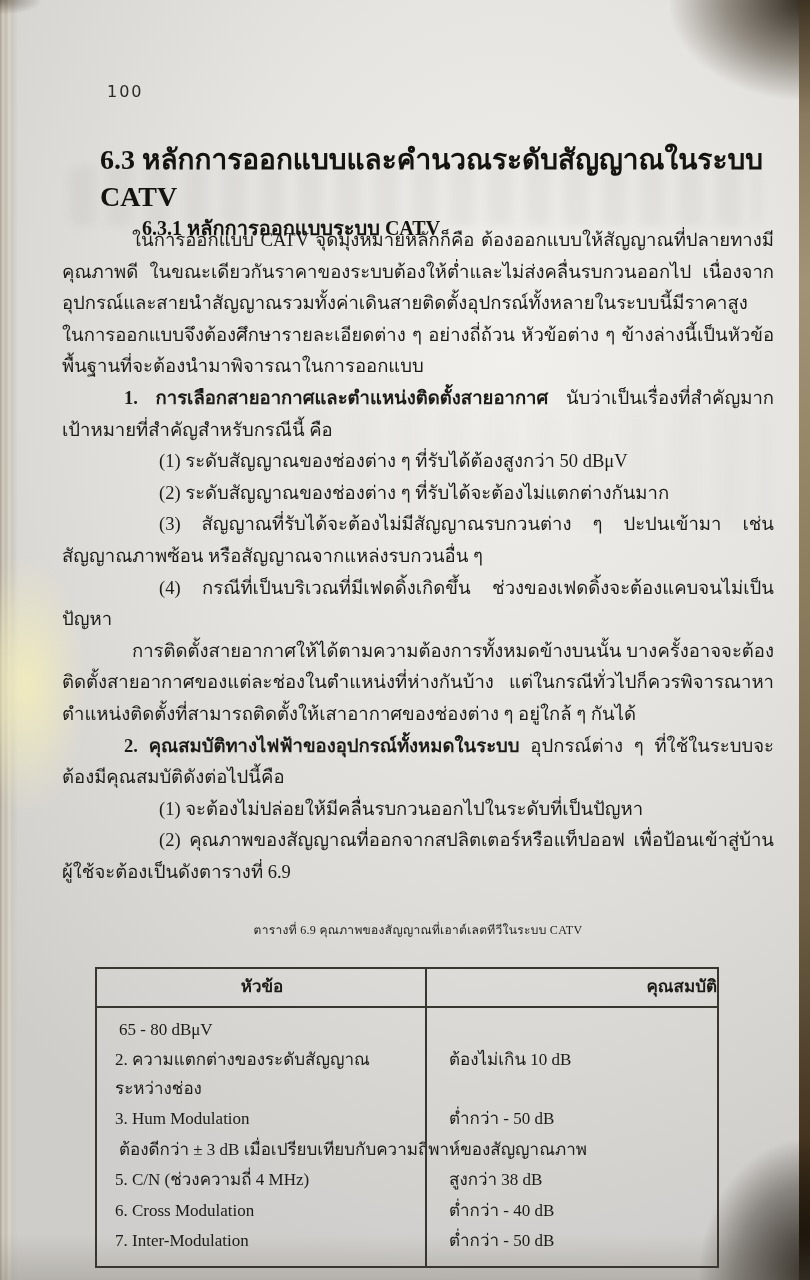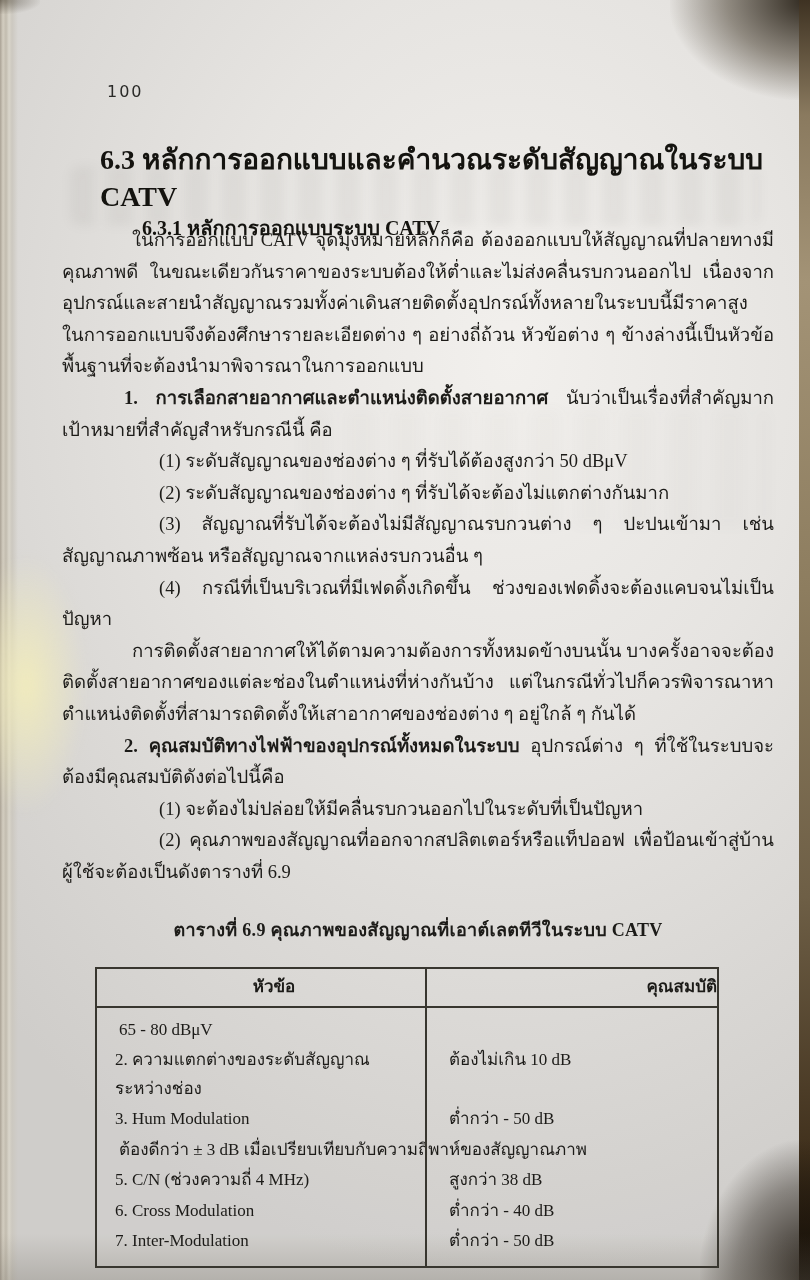--- a/index.html
+++ b/index.html
@@ -77,37 +77,37 @@
   }
   .body-block p { margin:0; }
   p.indent { text-indent:70px; }
   p.item   { text-indent:62px; }
   p.sub    { text-indent:97px; }
   .lead { font-weight:bold; }
   
   .table-caption {
     display:block; margin-top:27px;
     text-align:center; text-indent:0;
-    font-size:18px; font-weight:bold; letter-spacing:.3px;
+    font-size:12px; font-weight:normal; letter-spacing:.3px;
   }
   .sig-table {
     position:relative;
     margin:20px 0 0 33px; width:620px;
     border:2px solid #38362f;
     font-size:17px; line-height:28.5px; text-align:left;
     background:rgba(255,255,255,0.04);
   }
   .sig-divider {
     position:absolute; left:328px; top:0; bottom:0; width:2px;
     background:#38362f;
   }
   .thead {
     display:flex; border-bottom:2px solid #38362f; font-weight:bold;
   }
-  .th-left  { width:330px; text-align:center; padding:4px 12px; }
+  .th-left  { width:330px; text-align:center; padding:4px 0; }
   .th-right { flex:1;      text-align:right; padding:4px 0; }
   .tbody { padding:7px 0 9px; }
   .tr { display:flex; }
   .td-left  { width:330px; box-sizing:border-box; padding:1px 10px 1px 18px; }
   .td-right { flex:1; padding:1px 12px 1px 22px; }
 </style>
 </head>
 <body>
 
 <div class="page">

